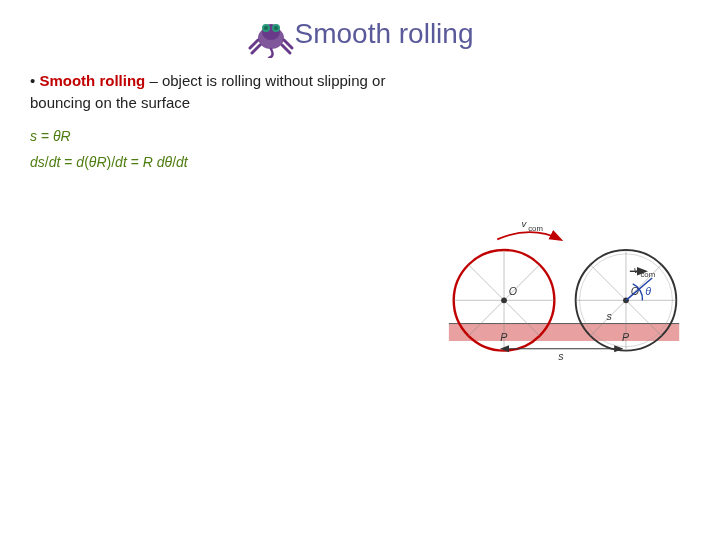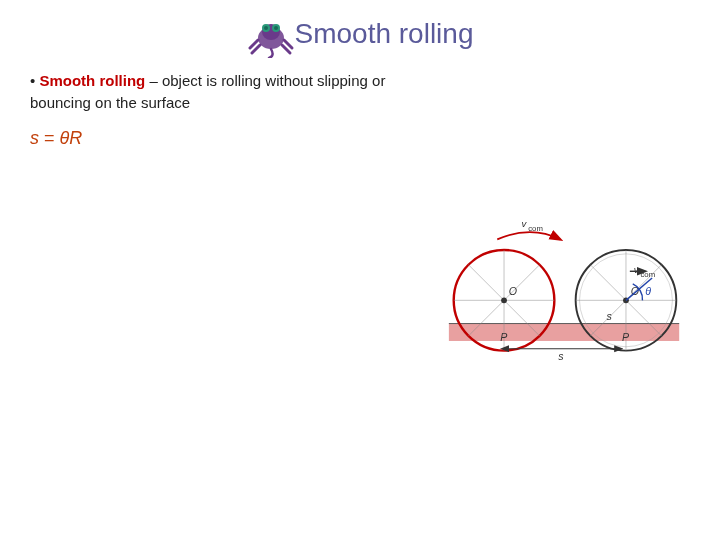--- a/index.html
+++ b/index.html
@@ -58,22 +58,22 @@
       color: #c00000;
       font-weight: bold;
     }
 
     .italic {
       font-style: italic;
     }
 
     .math-line {
       margin: 10px 0;
-      font-size: 18px;
-      color: #c2410c;
+      font-size: 14px;
+      color: #4d7c0f;
     }
 
     .diagram-section {
       width: 250px;
       flex-shrink: 0;
       position: relative;
       display: flex;
       align-items: flex-end;
       justify-content: flex-end;
     }
@@ -130,20 +130,23 @@
         <span class="bullet-highlight">Smooth rolling</span>
         <span> – object is rolling without slipping or bouncing on the surface</span>
       </div>
 
 
 
       <div class="math-line">
         <span><span class="italic">s</span> = <span class="italic">θR</span></span>
       </div>
 
+      <div class="math-line">
+        <span><span class="italic">ds</span>/<span class="italic">dt</span> = <span class="italic">d</span>(<span class="italic">θR</span>)/<span class="italic">dt</span> = <span class="italic">R dθ</span>/<span class="italic">dt</span></span>
+      </div>
 
 
     </div>
 
     <div class="diagram-section">
       <svg class="diagram-svg" viewBox="0 0 250 310" xmlns="http://www.w3.org/2000/svg">
 
         <rect x="5" y="262" width="238" height="18" fill="#e8a0a0"></rect>
         <line x1="5" y1="262" x2="243" y2="262" stroke="#555" stroke-width="1"></line>
 

